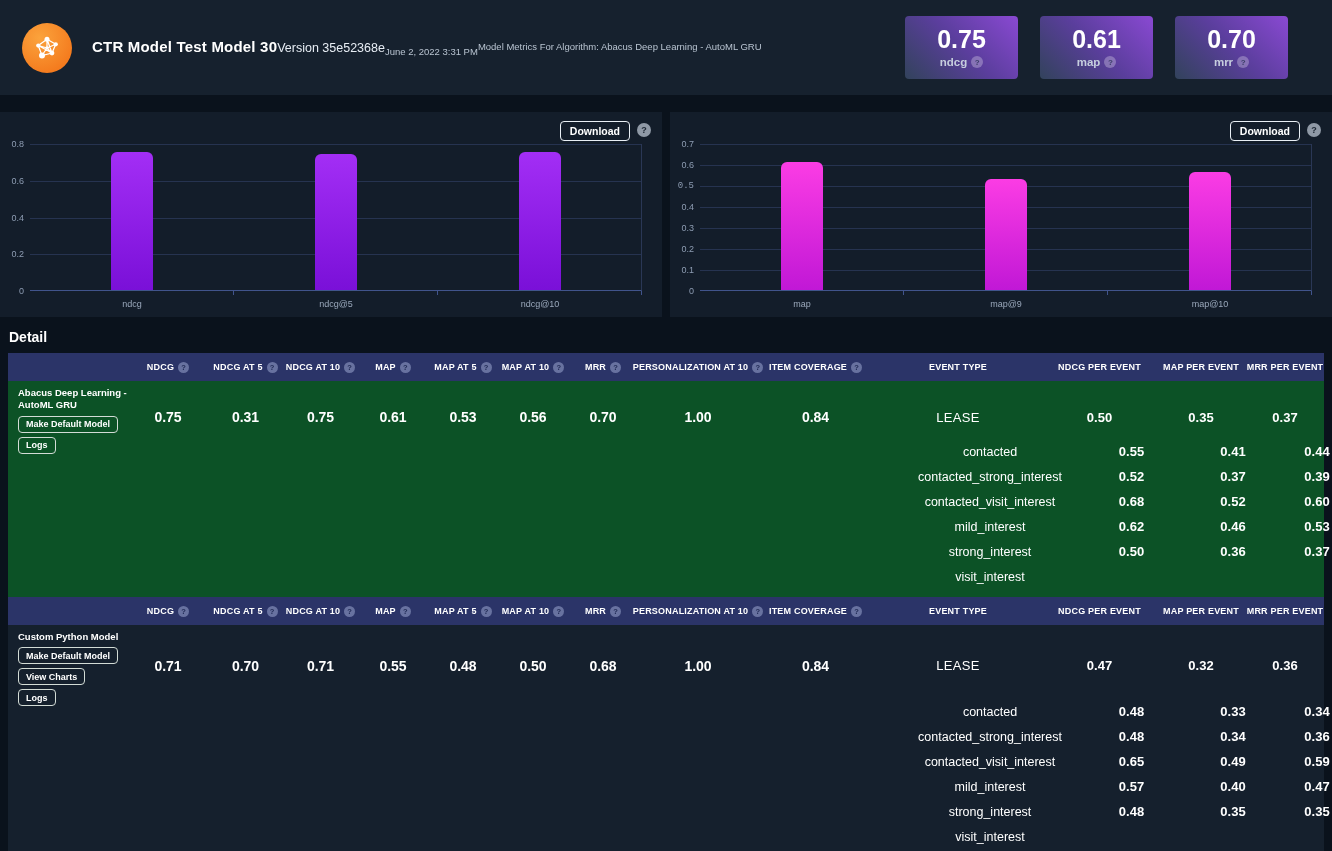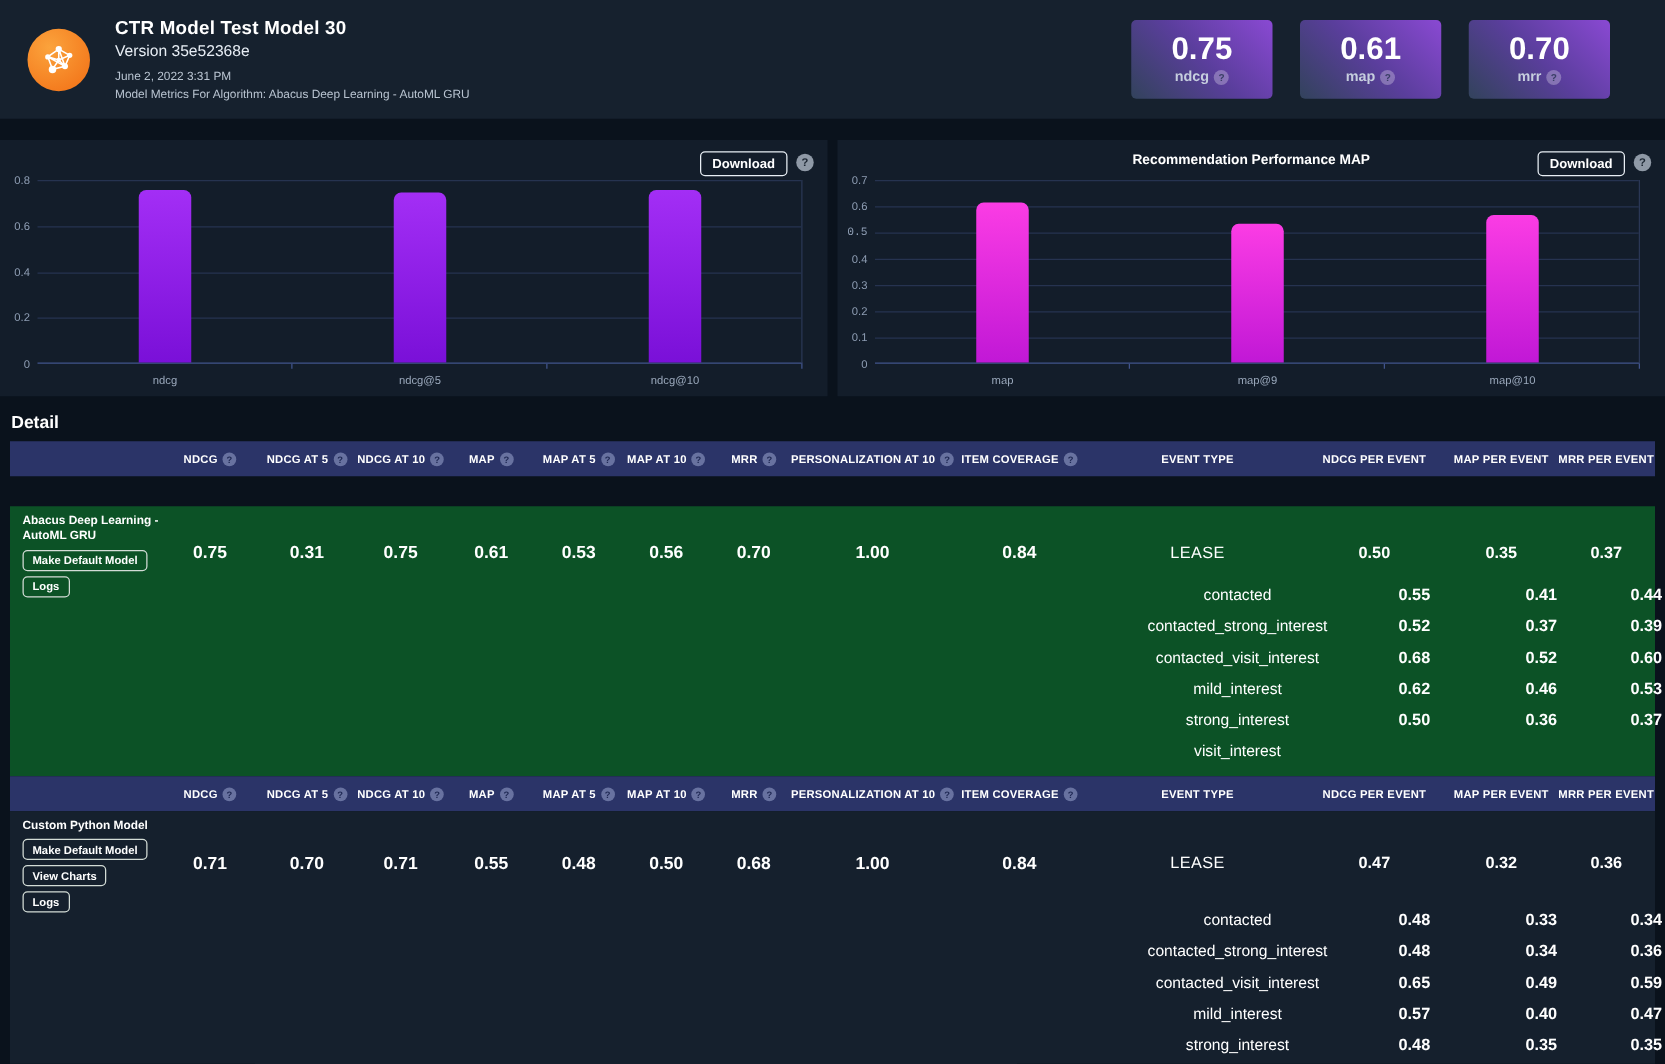--- a/index.html
+++ b/index.html
@@ -8,21 +8,21 @@
     width:1332px; height:851px; overflow:hidden;
     background:#0a121c; color:#fff;
     font-family:"Liberation Sans", sans-serif;
   }
 
   
   .topbar { height:95px; background:#16212e; display:flex; align-items:center; padding:0 22px; }
   .logo { width:50px; height:50px; border-radius:50%; flex:0 0 auto;
     background:radial-gradient(circle at 35% 30%, #fba33c, #f47b1e 75%);
     display:flex; align-items:center; justify-content:center; margin-right:20px; }
-  .header-text { display:flex; flex-direction:column; }
+  .header-text { display:flex; flex-direction:row; }
   .h-title { font-size:15px; font-weight:bold; letter-spacing:.2px; }
   .h-version { font-size:12.5px; color:#e7edf4; margin-top:3px; }
   .h-date { font-size:9.5px; color:#b9c4d1; margin-top:8px; }
   .h-algo { font-size:9.5px; color:#b9c4d1; margin-top:3px; }
 
   .cards { margin-left:auto; display:flex; gap:22px; margin-right:22px; }
   .card { width:113px; height:63px; border-radius:4px;
     background:linear-gradient(225deg, #8a49d3 0%, #5a3e9c 50%, #2e4355 105%);
     display:flex; flex-direction:column; align-items:center; justify-content:center; }
   .card-value { font-size:25px; font-weight:bold; line-height:1; }
@@ -147,21 +147,20 @@
   <div class="ytick" style="top: 27px;">0.8</div>
       <div class="ytick" style="top: 63.75px;">0.6</div>
       <div class="ytick" style="top: 100.5px;">0.4</div>
       <div class="ytick" style="top: 137.25px;">0.2</div>
       <div class="ytick" style="top: 174px;">0</div>
       <div class="xtick-label" style="left: 92px;">ndcg</div>
       <div class="xtick-label" style="left: 296px;">ndcg@5</div>
       <div class="xtick-label" style="left: 500px;">ndcg@10</div>
     </div>
   <div class="chart-panel">
-    <div class="chart-title">Recommendation Performance MAP</div>
     <button class="download-btn">Download</button>
     <span class="chart-help">?</span>
     <div class="plot">
         <div class="gridline" style="top: 0px;"></div>
         <div class="gridline" style="top: 21px;"></div>
         <div class="gridline" style="top: 42px;"></div>
         <div class="gridline" style="top: 63px;"></div>
         <div class="gridline" style="top: 84px;"></div>
         <div class="gridline" style="top: 105px;"></div>
         <div class="gridline" style="top: 126px;"></div>
@@ -234,21 +233,21 @@
       <div class="th">
         <span>NDCG PER EVENT</span>
       </div>
       <div class="th">
         <span>MAP PER EVENT</span>
       </div>
       <div class="th">
         <span>MRR PER EVENT</span>
       </div>
     </div>
-  <div class="sec-pad-a" style="background: rgb(12, 82, 38); margin-top: 24px;">
+  <div class="sec-pad-a" style="background: rgb(12, 82, 38);">
       <div class="tgrid main-row main-row-a">
         <div class="model-cell">
           <div class="model-name">Abacus Deep Learning - AutoML GRU</div>
           <button class="model-btn">Make Default Model</button>
           <button class="model-btn">Logs</button>
         </div>
         <div class="metric" style="grid-column: 2;">0.75</div>
         <div class="metric" style="grid-column: 3;">0.31</div>
         <div class="metric" style="grid-column: 4;">0.75</div>
         <div class="metric" style="grid-column: 5;">0.61</div>

